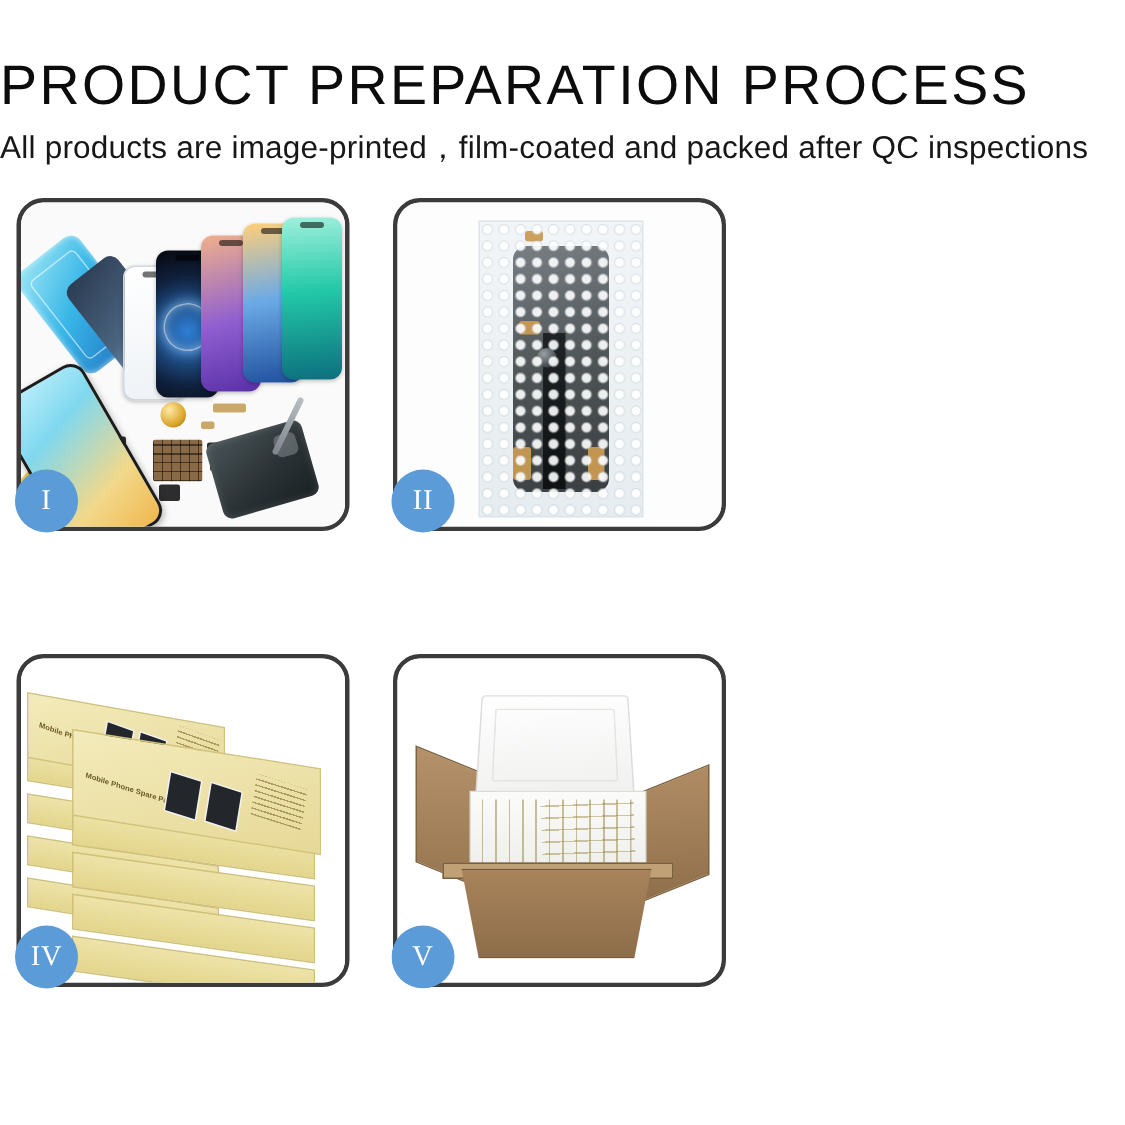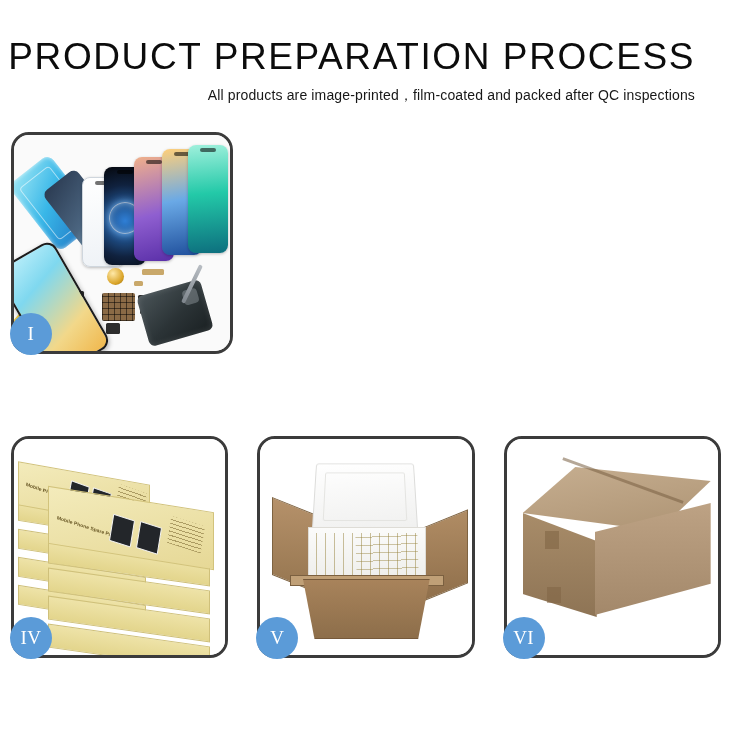--- a/index.html
+++ b/index.html
@@ -12,35 +12,35 @@
     height: 750px;
     font-family: "Liberation Sans", sans-serif;
     overflow: hidden;
     position: relative;
   }
 
   
   .header {
     width: 695px;
     padding-top: 38px;
-    text-align: right;
+    text-align: left;
   }
   .title {
     font-family: "Liberation Sans", sans-serif;
     font-size: 37px;
     font-weight: 500;
     letter-spacing: 1.6px;
     color: #0c0c0c;
     line-height: 1;
     white-space: nowrap;
   }
   .subtitle {
     margin-top: 13px;
     font-family: "Liberation Sans", sans-serif;
-    font-size: 14px;
+    font-size: 21px;
     font-weight: 400;
     letter-spacing: 0.15px;
     color: #171717;
     line-height: 1;
     white-space: nowrap;
   }
 
   
   .grid {
     position: absolute;
@@ -397,20 +397,35 @@
         <div class="prt sl" style="left:190px; top:182px; width:6px;  height:6px;"></div>
 
         <div class="backhouse"></div>
         <div class="tweez"></div>
         <div class="yellowbit"></div>
         <div class="bigphone"><span class="notch"></span></div>
       </div>
       <div class="badge">I</div>
     </div>
 
+    <div class="panel">
+      <div class="panel-inner p2">
+        <div class="bag">
+          <div class="part"></div>
+          <div class="strip"></div>
+          <div class="lens"></div>
+          <div class="tapebit" style="left:30px; top:6px;  width:12px; height:7px;"></div>
+          <div class="tapebit" style="left:26px; top:66px; width:14px; height:9px;"></div>
+          <div class="tapebit" style="left:22px; top:150px;width:12px; height:22px;"></div>
+          <div class="tapebit" style="left:72px; top:150px;width:11px; height:22px;"></div>
+          <div class="bubbles"></div>
+        </div>
+      </div>
+      <div class="badge">II</div>
+    </div>
 
 
   </div>
 
   <div class="row">
 
     <div class="panel">
       <div class="panel-inner p4">
 
         <div class="stackbox" style="left:4px;  top:72px;  width:126px; height:18px; transform:skewY(9deg);"></div>
@@ -448,26 +463,15 @@
         <div class="foamlid"></div>
         <div class="foambox"></div>
         <div class="yellowstack"></div>
         <div class="yellowstack2"></div>
         <div class="cartonlipL"></div>
         <div class="cartonfront"></div>
       </div>
       <div class="badge">V</div>
     </div>
 
-    <div class="panel">
-      <div class="panel-inner p6">
-        <div class="ctop"></div>
-        <div class="cleft"></div>
-        <div class="cright"></div>
-        <div class="seam"></div>
-        <div class="tape1"></div>
-        <div class="tape2"></div>
-      </div>
-      <div class="badge">VI</div>
-    </div>
 
   </div>
 </div>
 
 </body></html>

